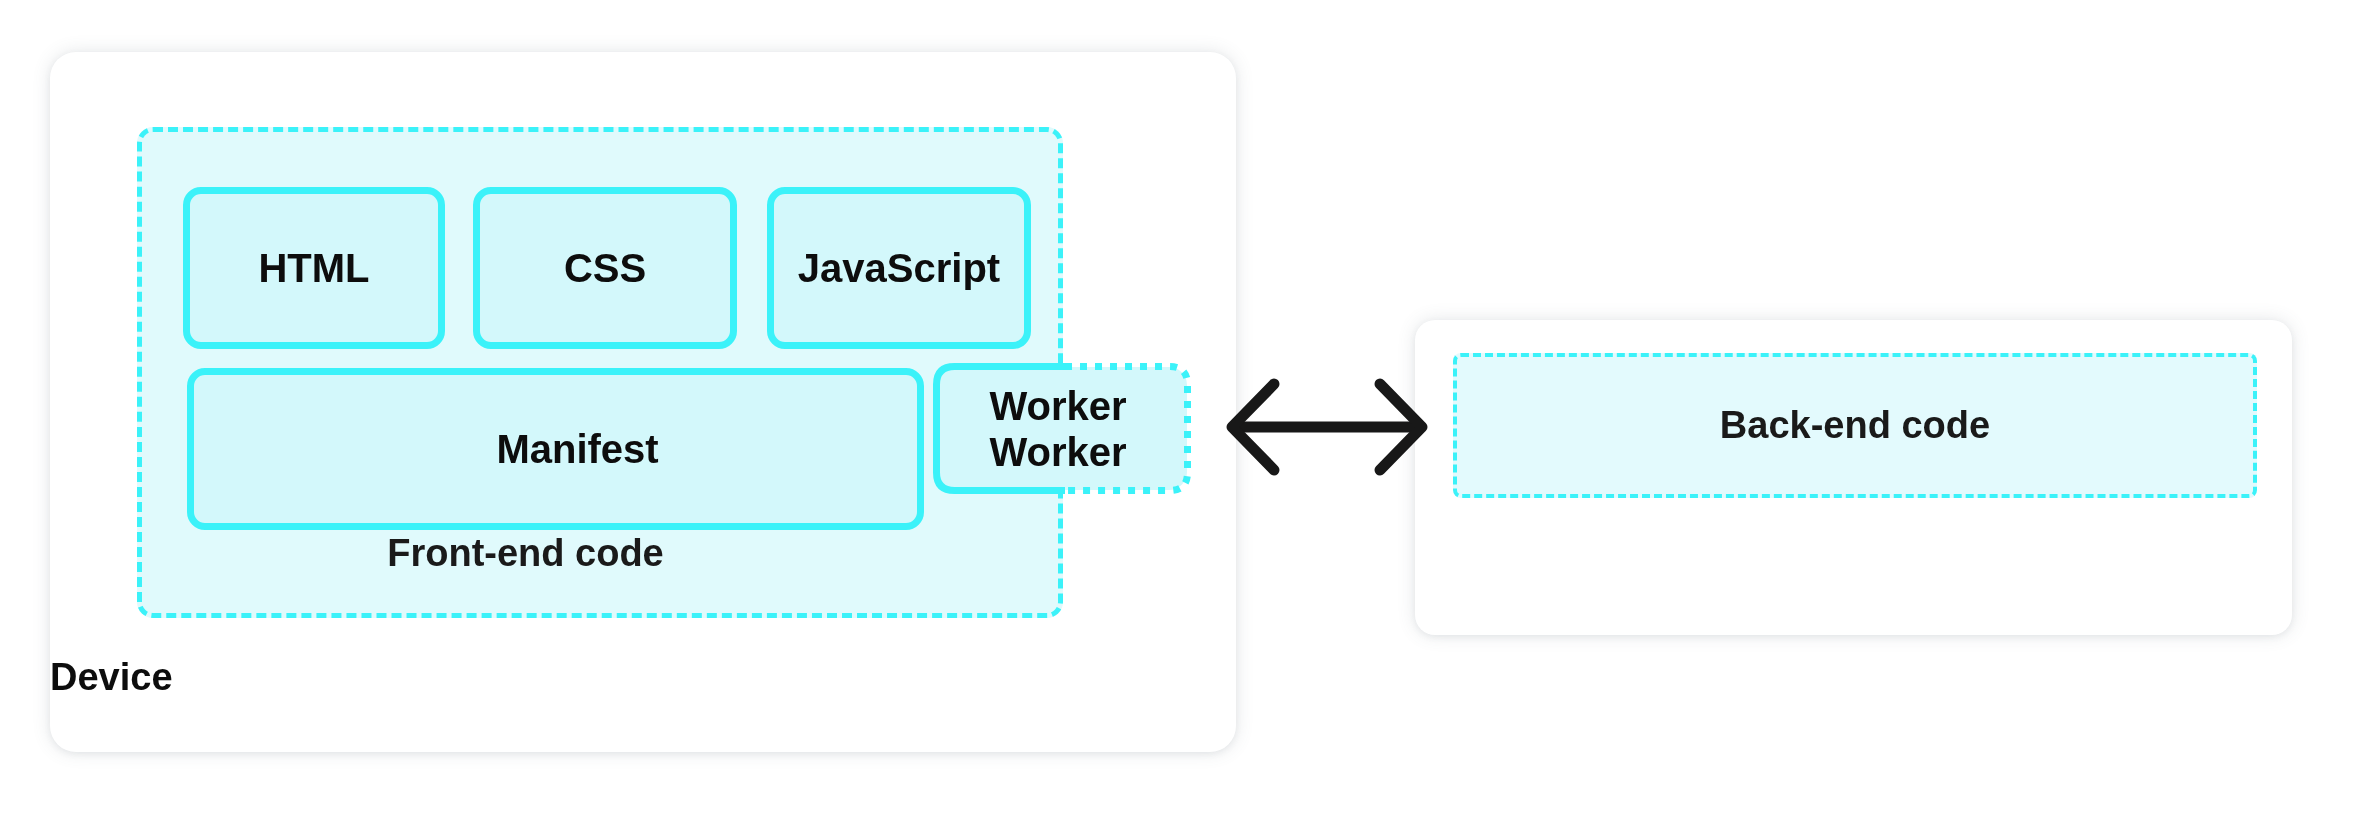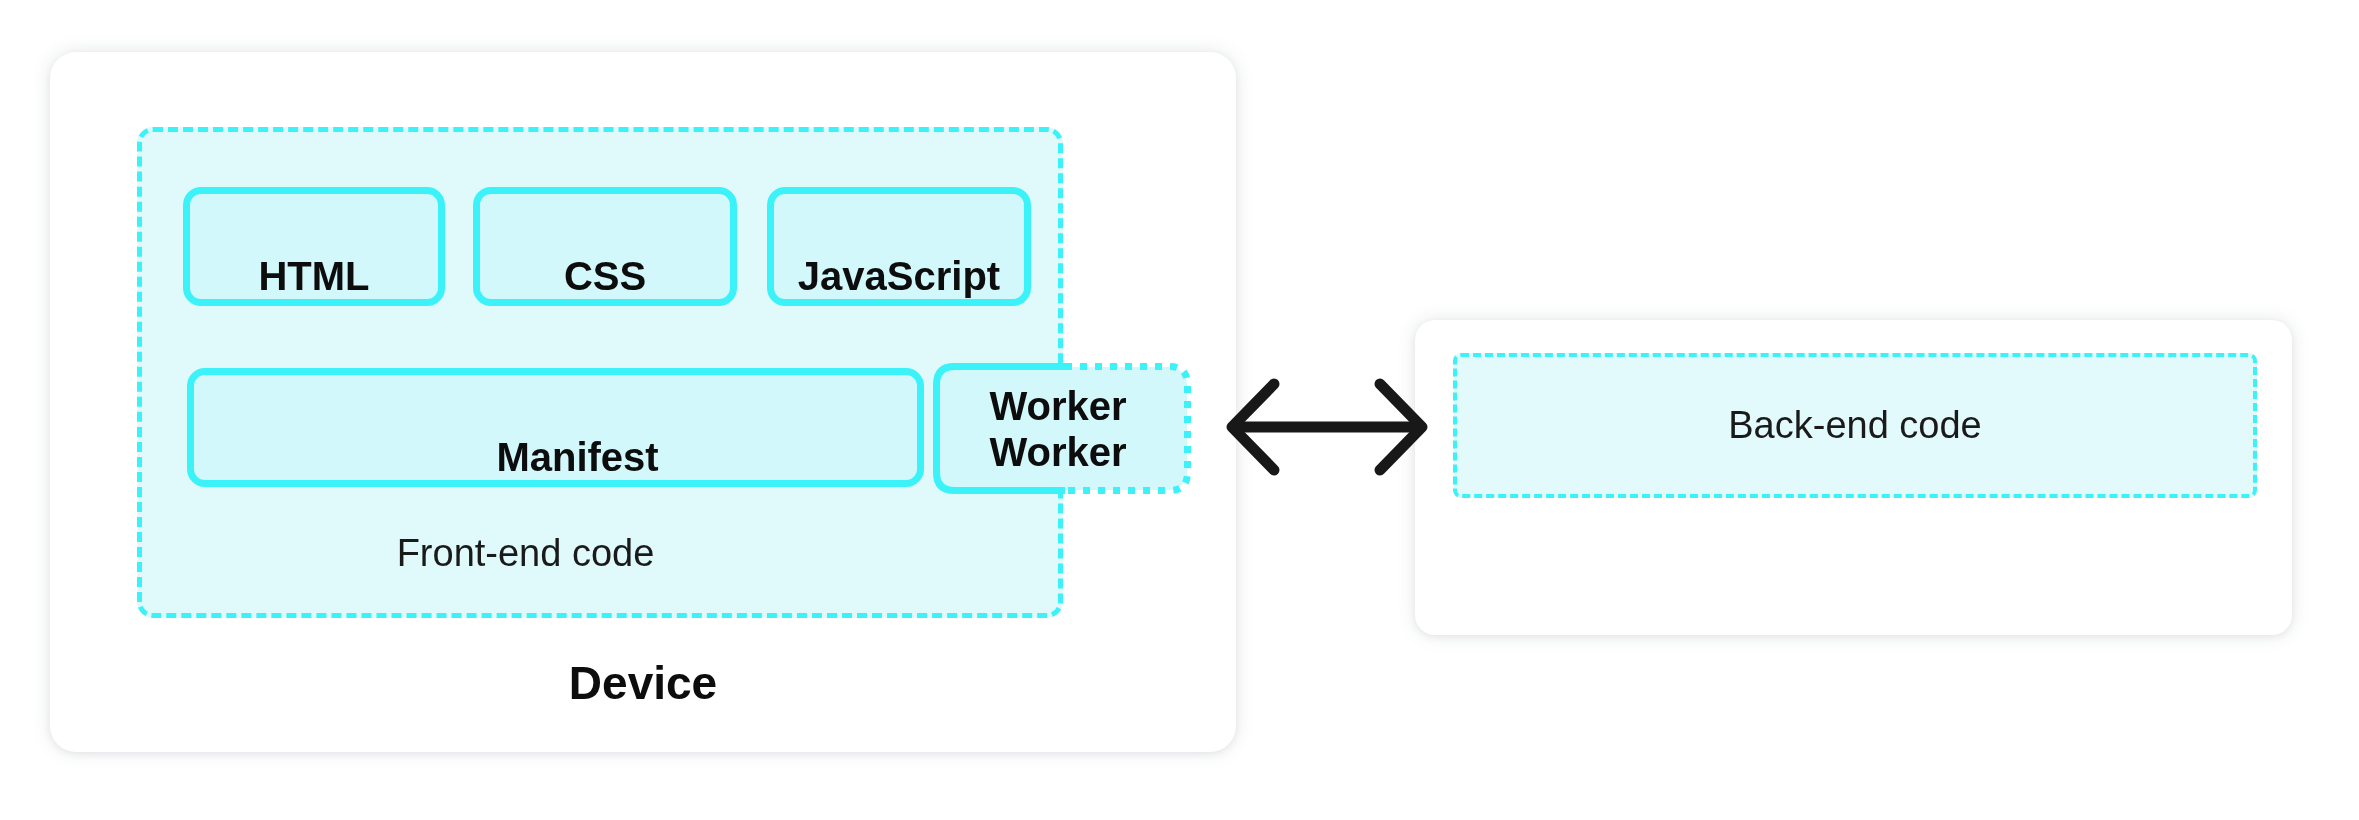--- a/index.html
+++ b/index.html
@@ -45,52 +45,52 @@
     background: #E3FAFD;
     border: 4px dashed #3BF2F9;
     border-radius: 8px;
     display: flex; align-items: center; justify-content: center;
   }
 
   
   .cyan-box {
     position: absolute;
     box-sizing: border-box;
-    height: 119px;
+    height: 162px;
     background: #D3F8FB;
     border: 7px solid #3BF2F9;
     border-radius: 18px;
-    display: flex; align-items: flex-end; justify-content: center;
+    display: flex; align-items: center; justify-content: center;
     z-index: 2;
   }
   .cyan-box.html      { left: 41px;  top: 55px;  width: 262px; }
   .cyan-box.css       { left: 331px; top: 55px;  width: 264px; }
   .cyan-box.js        { left: 625px; top: 55px;  width: 264px; }
   .cyan-box.manifest  { left: 45px;  top: 236px; width: 737px; padding-left: 44px; }
 
   .box-label {
     font-size: 40px;
     font-weight: 700;
     color: #0d0d0d;
     text-align: center;
     line-height: 1.15;
   }
   .soft-label {
     font-size: 38px;
-    font-weight: 400;
+    font-weight: 700;
     color: #1a1a1a;
     text-align: center;
   }
   .big-label {
     position: absolute;
     left: 0; right: 0;
-    font-size: 46px;
+    font-size: 38px;
     font-weight: 700;
     color: #0d0d0d;
-    text-align: center;
+    text-align: left;
   }
 
   
   .frontend-caption {
     position: absolute;
     left: 87px; top: 480px;
     width: 777px;
     z-index: 1;
   }
   

